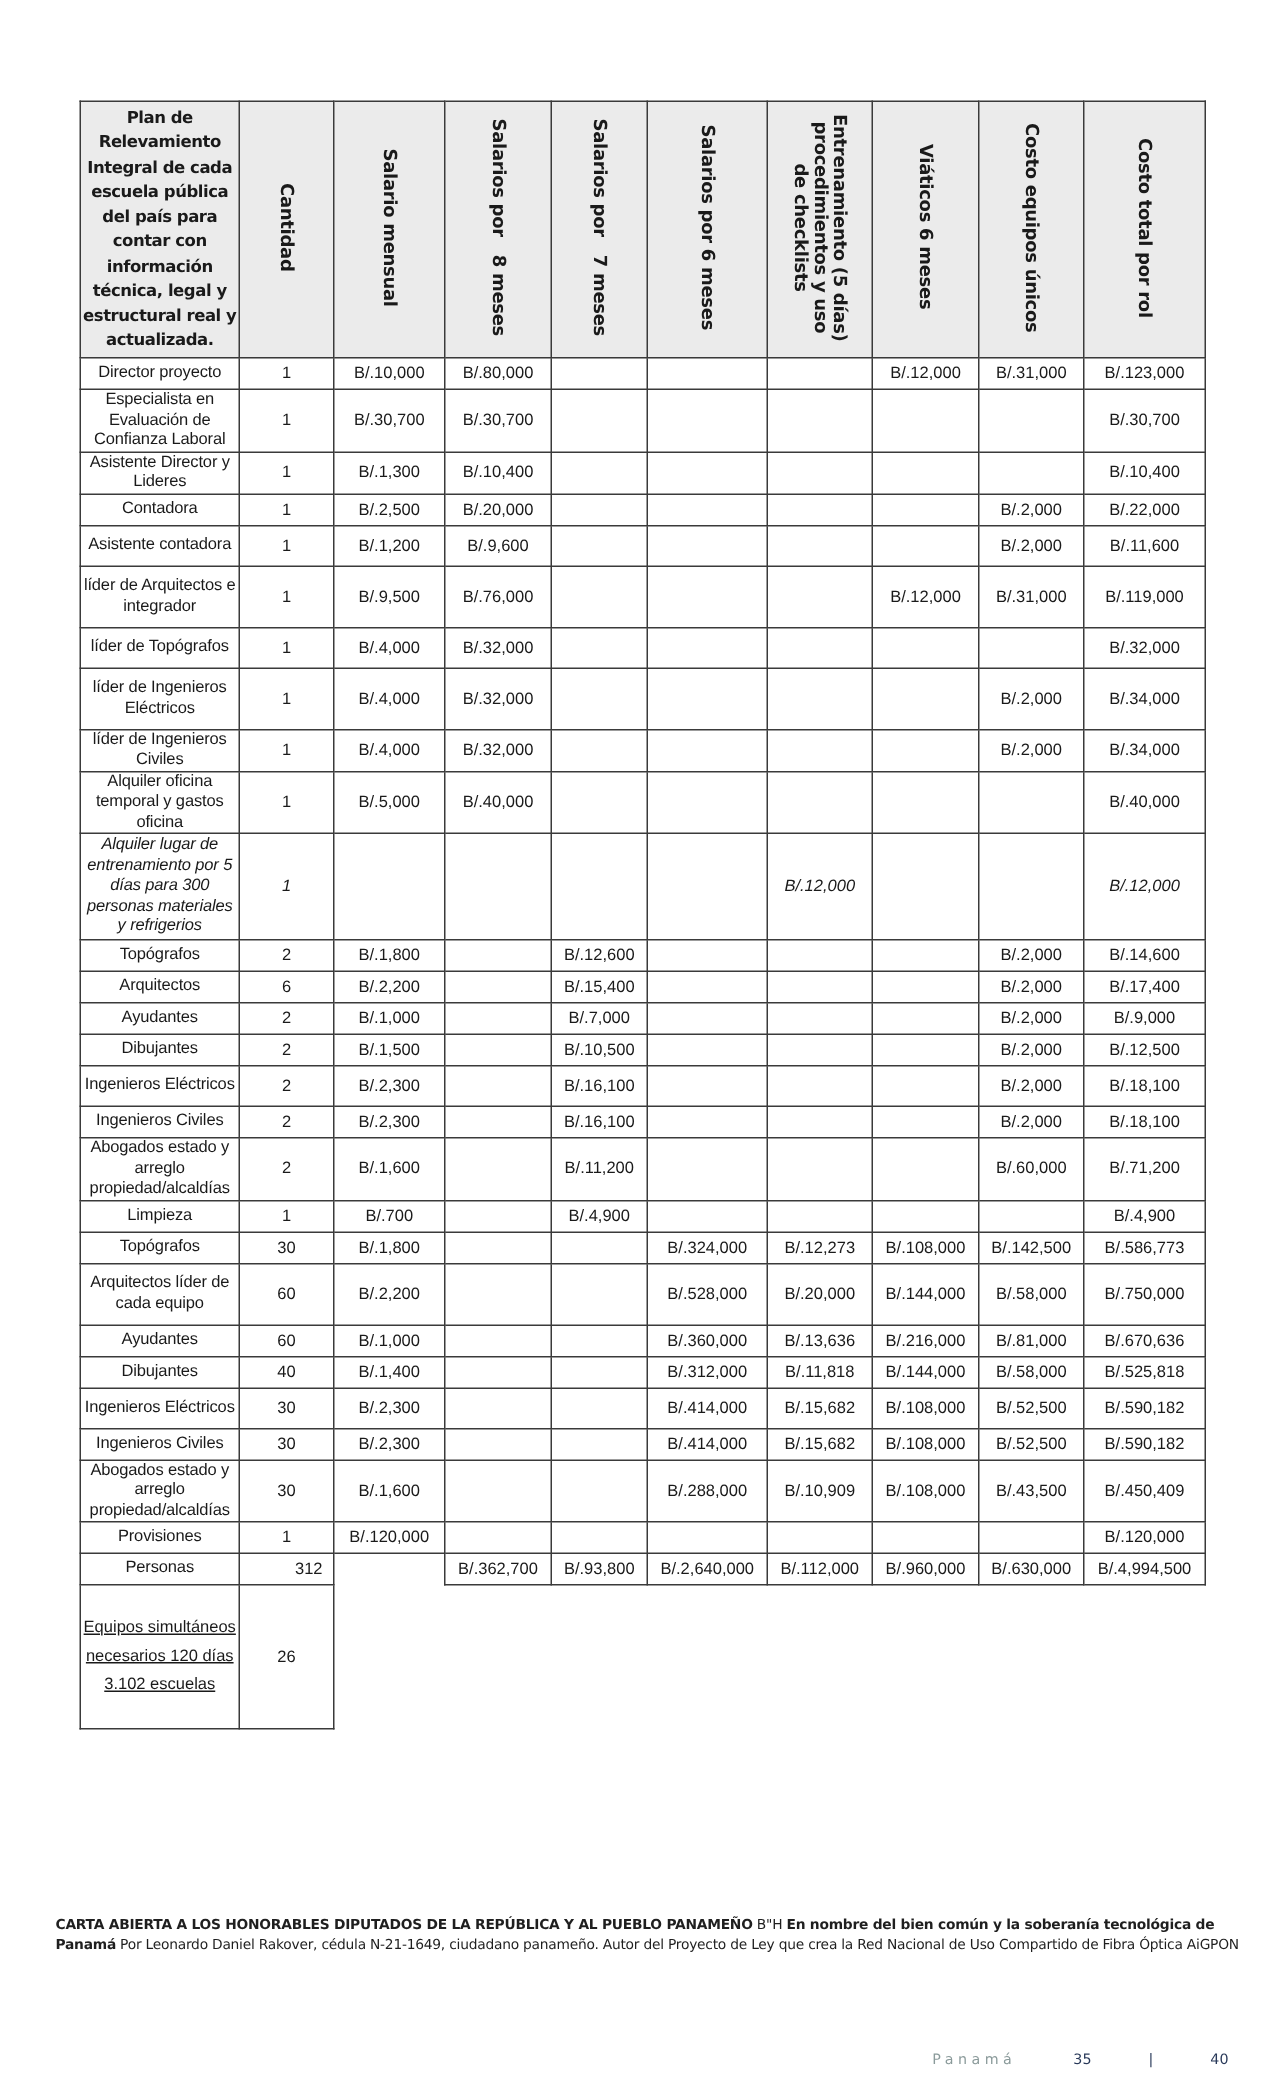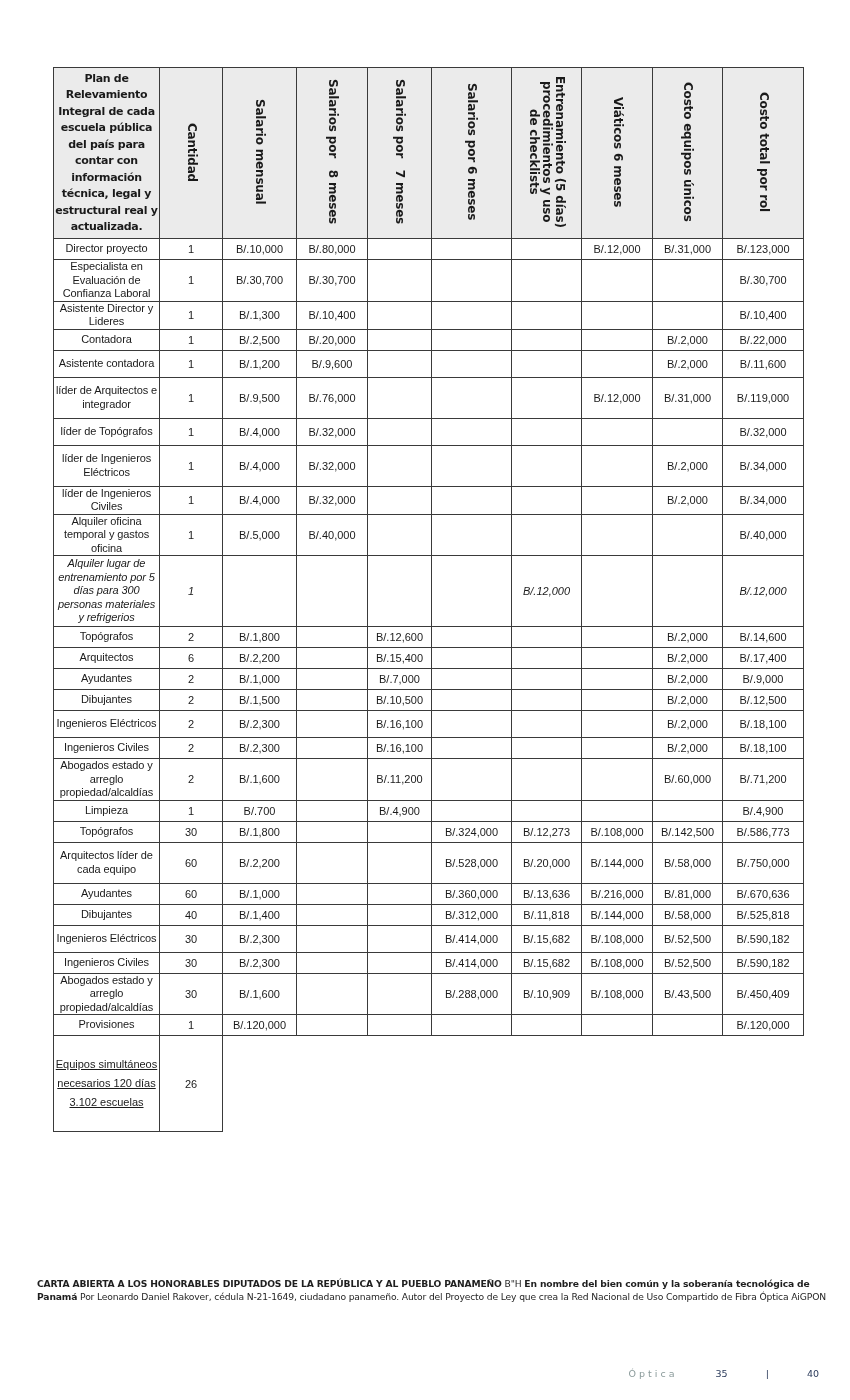--- a/index.html
+++ b/index.html
@@ -377,34 +377,46 @@
         <td class="qty">1</td>
         <td class="money">B/.120,000</td>
         <td class="money"></td>
         <td class="money"></td>
         <td class="money"></td>
         <td class="money"></td>
         <td class="money"></td>
         <td class="money"></td>
         <td class="money">B/.120,000</td>
       </tr>
+      <tr class="r1">
+        <td class="role">Personas</td>
+        <td class="qty right">312</td>
+        <td class="money noborder"></td>
+        <td class="money">B/.362,700</td>
+        <td class="money">B/.93,800</td>
+        <td class="money">B/.2,640,000</td>
+        <td class="money">B/.112,000</td>
+        <td class="money">B/.960,000</td>
+        <td class="money">B/.630,000</td>
+        <td class="money">B/.4,994,500</td>
+      </tr>
       <tr>
         <td class="equipos" style="height: 95px; text-decoration: underline;">Equipos simultáneos necesarios 120 días 3.102 escuelas</td>
         <td class="equipos-val">26</td>
         <td class="noborder"></td>
         <td class="noborder"></td>
         <td class="noborder"></td>
         <td class="noborder"></td>
         <td class="noborder"></td>
         <td class="noborder"></td>
         <td class="noborder"></td>
         <td class="noborder"></td>
       </tr>
     </tbody>
 </table>
 
 <div class="footer">
   <b>CARTA ABIERTA A LOS HONORABLES DIPUTADOS DE LA REPÚBLICA Y AL PUEBLO PANAMEÑO</b><span style="white-space:pre"> B"H </span><b>En nombre del bien común y la soberanía tecnológica de Panamá</b><span> Por Leonardo Daniel Rakover, cédula N-21-1649, ciudadano panameño. Autor del Proyecto de Ley que crea la Red Nacional de Uso Compartido de Fibra Óptica AiGPON</span>
 </div>
 <div class="page">
-  <span class="sp">Óptica</span>
+  <span class="sp">Panamá</span>
   <span class="num">35</span><span class="num" style="white-space:pre"> | </span><span class="num">40</span>
 </div>
 
 </body></html>

